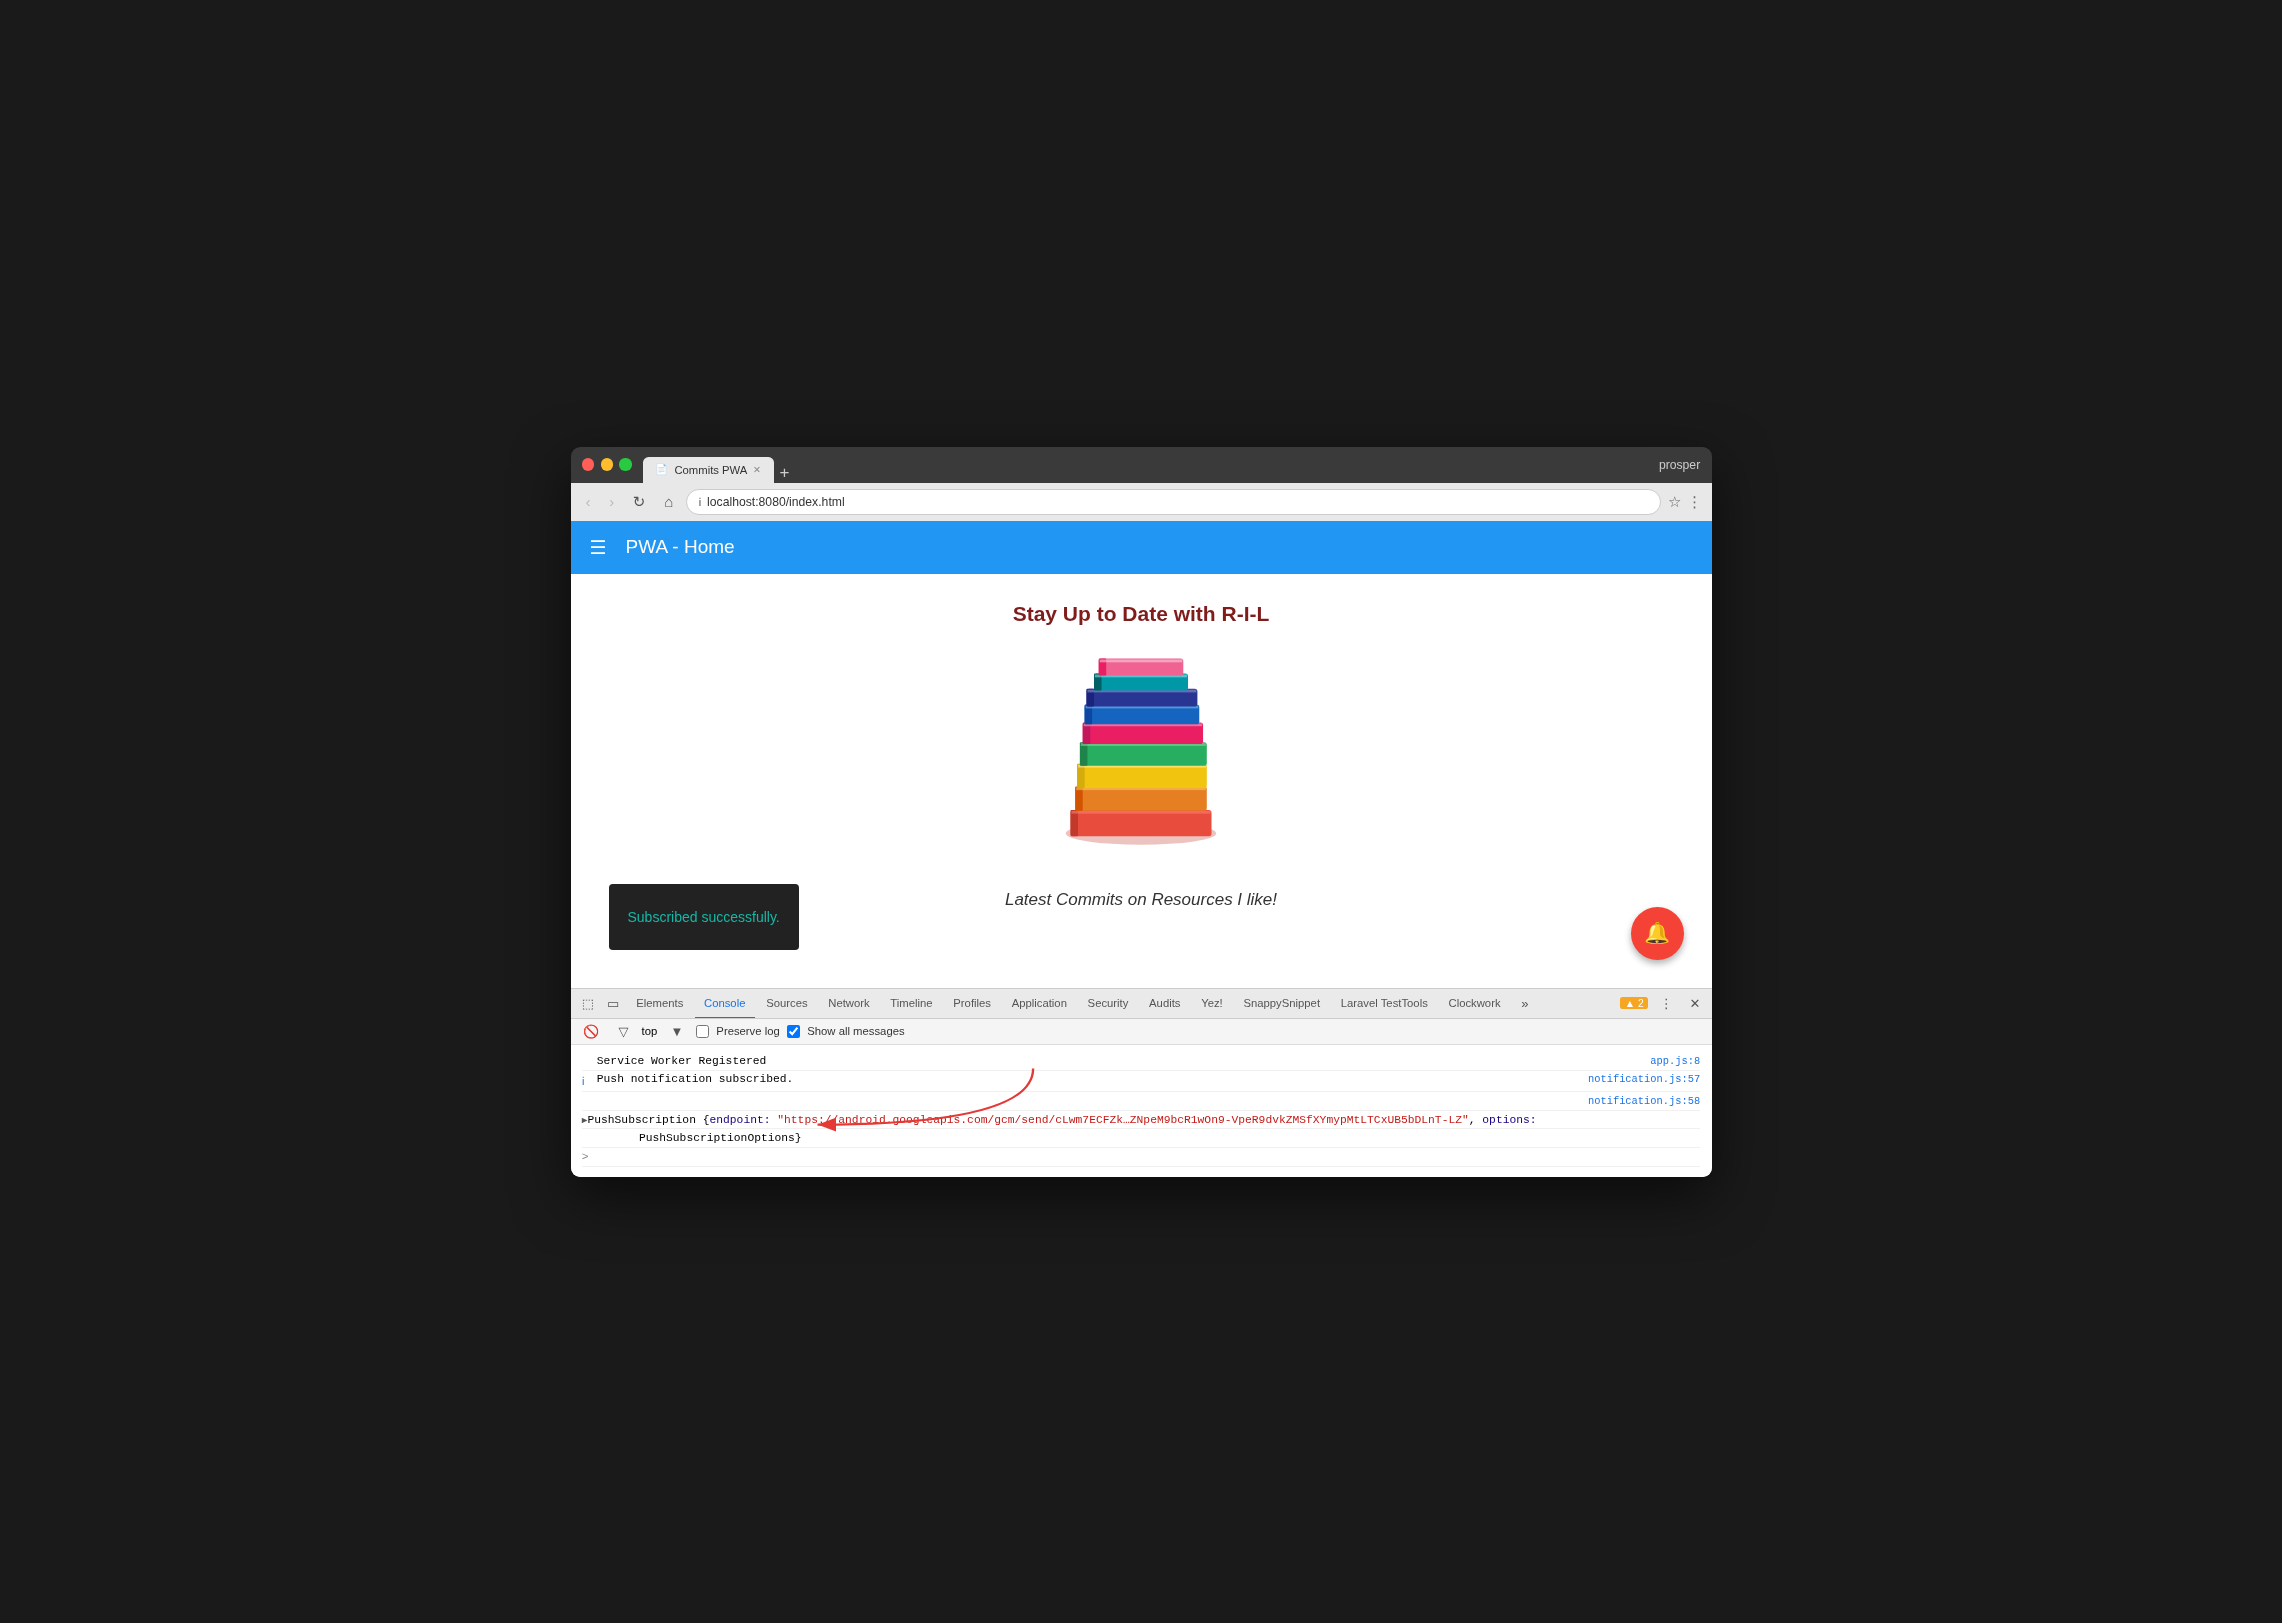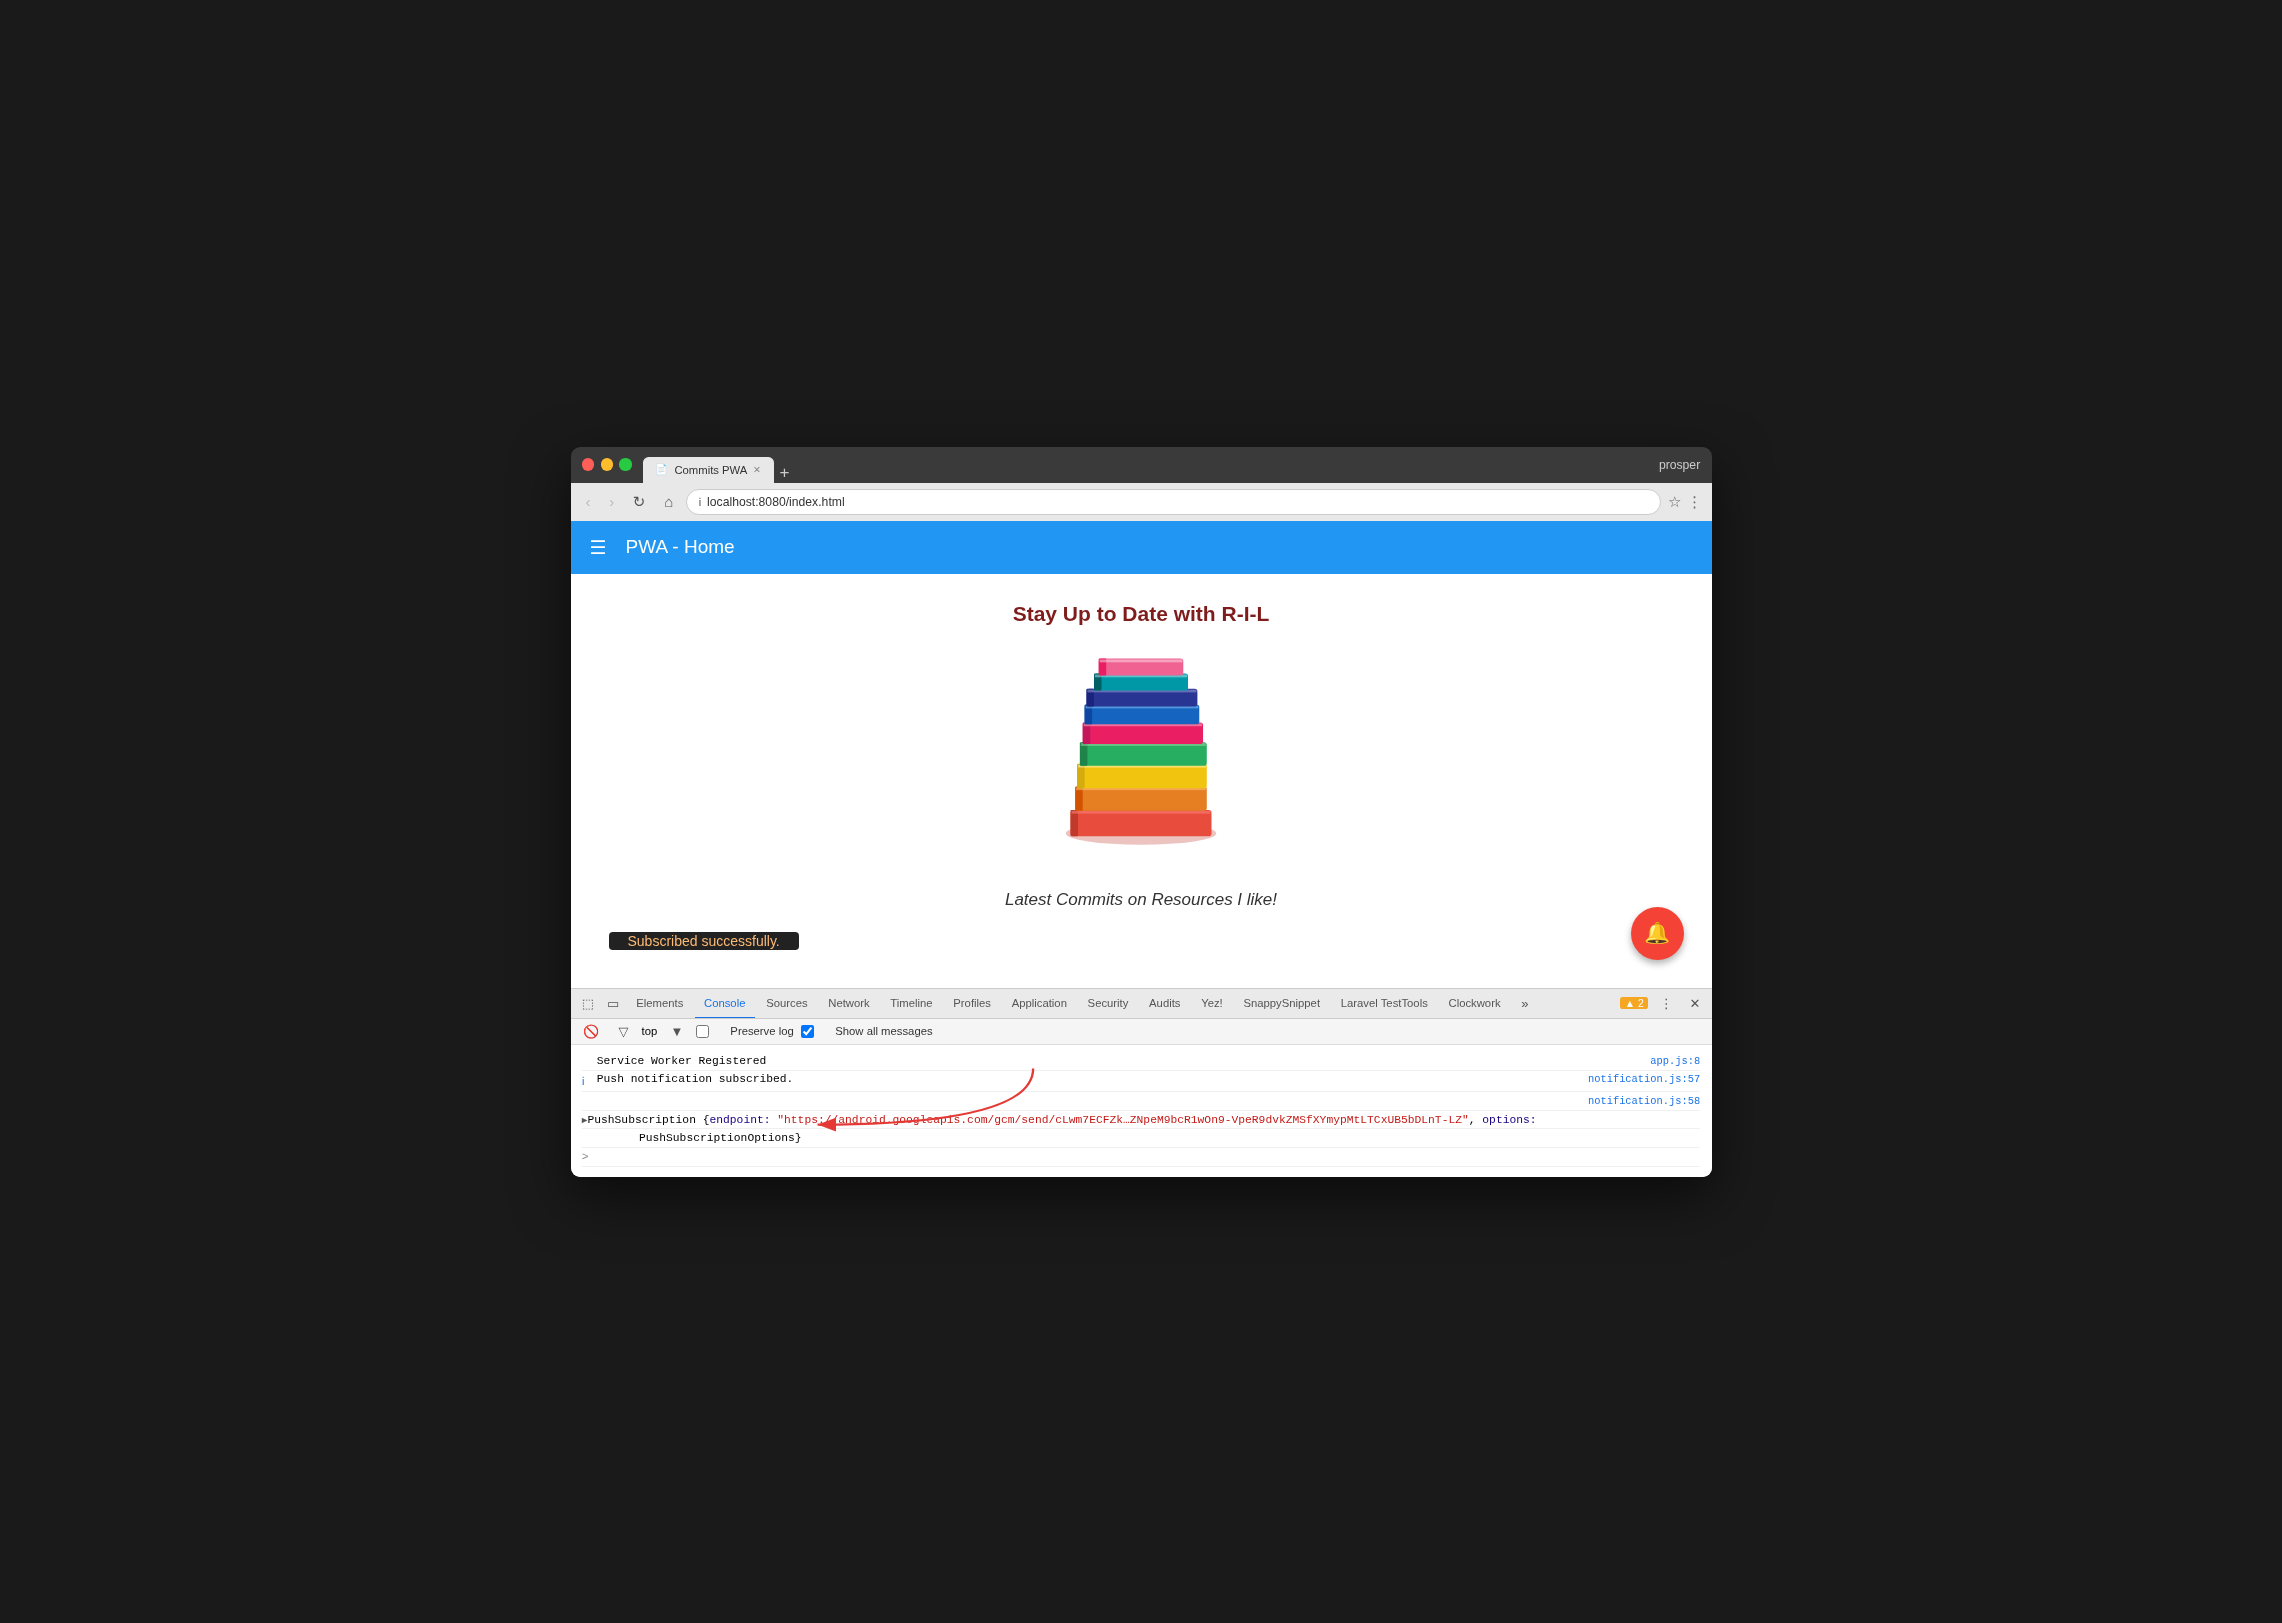--- a/index.html
+++ b/index.html
@@ -134,22 +134,22 @@
       font-size: 17px;
       font-style: italic;
       color: #333;
       margin-top: 9.4px;
     }
     .toast {
       position: absolute;
       left: 38px;
       bottom: 38px;
       background: #222;
-      color: #fdba74;
-      padding: 1px 19px;
+      color: #14b8a6;
+      padding: 25px 19px;
       border-radius: 3.8px;
       font-size: 14px;
     }
     .fab {
       position: absolute;
       right: 28px;
       bottom: 28px;
       background: #f44336;
       width: 53px;
       height: 53px;
@@ -239,21 +239,21 @@
     }
     .console-icon { width: 15px; flex-shrink: 0; }
     .console-text { flex: 1; }
     .console-file { color: #1a73e8; margin-left: auto; font-size: 10.4px; text-align: center; }
     .info-icon { color: #1a73e8; }
     .console-blue-link { color: #1a0080; }
     .console-red-text { color: #c41a16; }
     .checkbox-label {
       display: flex;
       align-items: flex-start;
-      gap: 21px;
+      gap: 7px;
       font-size: 11.3px;
       color: #333;
     }
     .expand-triangle {
       color: #555;
       font-size: 9.4px;
       cursor: pointer;
     }
     .console-prompt { color: #888; }
   </style>

